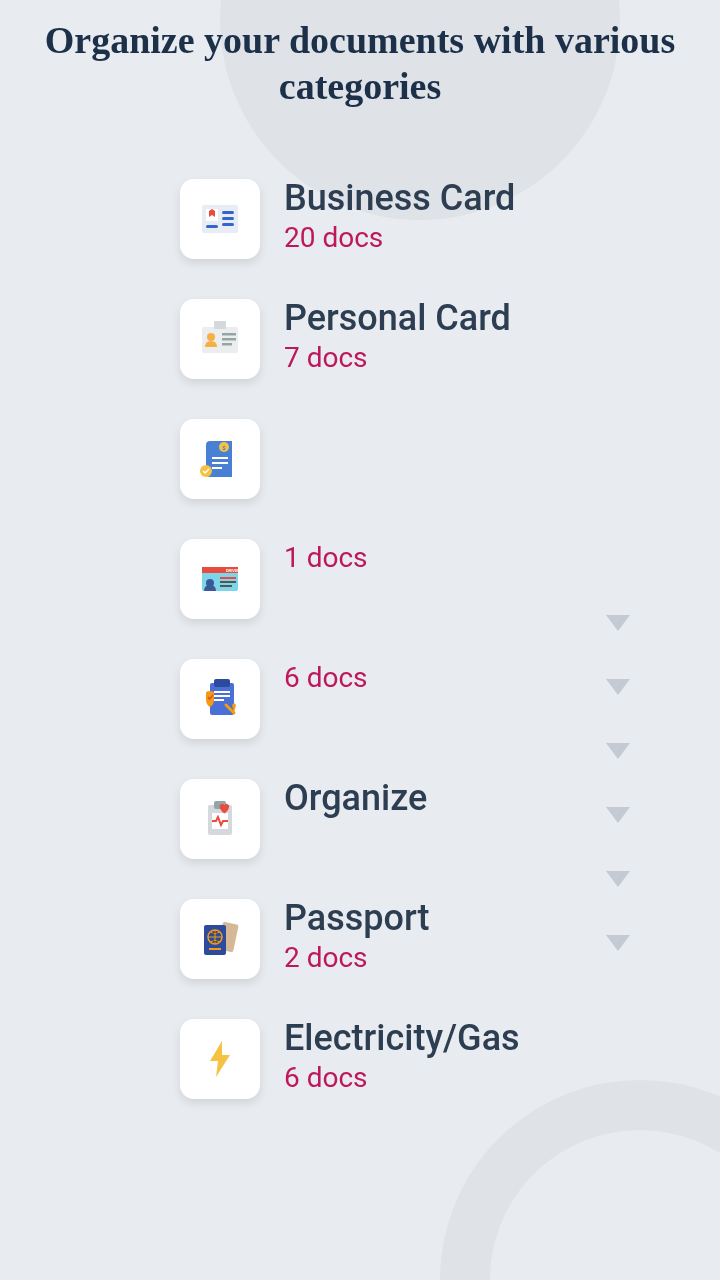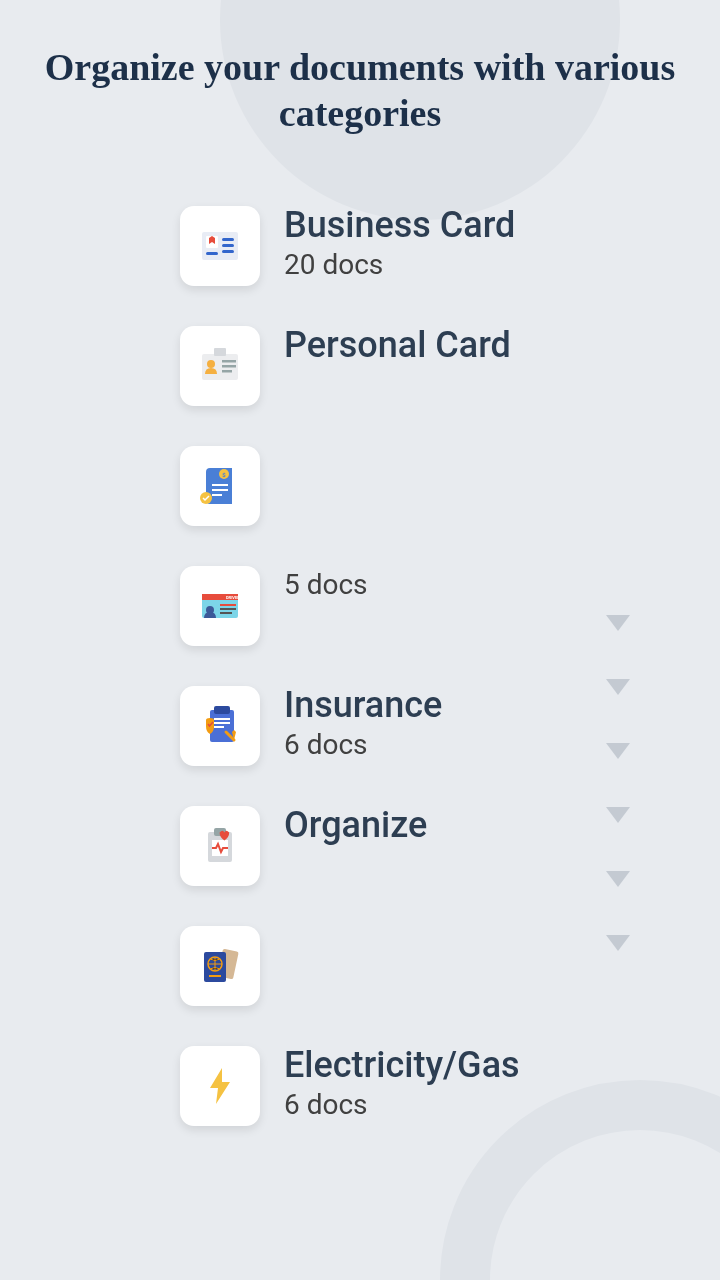--- a/index.html
+++ b/index.html
@@ -27,21 +27,21 @@
     right: -120px;
     width: 400px;
     height: 400px;
     border: 50px solid #dfe3e8;
     border-radius: 50%;
     z-index: 0;
   }
   .content {
     position: relative;
     z-index: 1;
-    padding: 45px 40px 0;
+    padding: 18px 40px 0;
   }
   .heading {
     font-size: 38px;
     font-weight: 700;
     color: #1d3049;
     text-align: center;
     line-height: 1.2;
     margin-bottom: 70px;
     font-family: Georgia, 'Times New Roman', serif;
   }
@@ -72,21 +72,21 @@
     flex-direction: column;
   }
   .category-title {
     font-size: 36px;
     font-weight: 500;
     color: #2d3e52;
     line-height: 1.1;
   }
   .category-count {
     font-size: 28px;
-    color: #404040;
+    color: #be185d;
     margin-top: 2px;
   }
   .chevrons {
     position: absolute;
     right: 90px;
     top: 615px;
     display: flex;
     flex-direction: column;
     gap: 48px;
     z-index: 2;
@@ -136,20 +136,21 @@
           <rect x="18" y="6" width="12" height="8" rx="1" fill="#d5d8dc"></rect>
           <circle cx="15" cy="22" r="4" fill="#f5b041"></circle>
           <path d="M9 32 Q9 26 15 26 Q21 26 21 32 Z" fill="#f5b041"></path>
           <rect x="26" y="18" width="14" height="2.5" fill="#95a5a6"></rect>
           <rect x="26" y="23" width="14" height="2.5" fill="#95a5a6"></rect>
           <rect x="26" y="28" width="10" height="2.5" fill="#95a5a6"></rect>
         </svg>
       </div>
       <div class="category-info">
         <div class="category-title">Personal Card</div>
+        <div class="category-count">7 docs</div>
       </div>
     </div>
 
     <div class="category-item">
       <div class="icon-box">
         <svg width="48" height="48" viewBox="0 0 48 48">
           <path d="M14 6 Q10 6 10 10 L10 38 Q10 42 14 42 L36 42 L36 6 Z" fill="#4a7fd6"></path>
           <circle cx="28" cy="12" r="5" fill="#f5c242"></circle>
           <text x="28" y="15" font-size="6" text-anchor="middle" fill="#4a7fd6" font-weight="bold">$</text>
           <rect x="16" y="22" width="16" height="2" fill="#fff"></rect>
@@ -168,40 +169,39 @@
           <rect x="6" y="12" width="36" height="6" fill="#e74c3c"></rect>
           <circle cx="14" cy="28" r="4" fill="#3b5998"></circle>
           <path d="M8 36 Q8 30 14 30 Q20 30 20 36 Z" fill="#3b5998"></path>
           <text x="30" y="17" font-size="4" fill="#fff" font-weight="bold">DRIVER</text>
           <rect x="24" y="22" width="16" height="2" fill="#e74c3c"></rect>
           <rect x="24" y="26" width="16" height="2" fill="#555"></rect>
           <rect x="24" y="30" width="12" height="2" fill="#555"></rect>
         </svg>
       </div>
       <div class="category-info">
-        <div class="category-count">5 docs</div>
+        <div class="category-count">1 docs</div>
       </div>
     </div>
 
     <div class="category-item">
       <div class="icon-box">
         <svg width="48" height="48" viewBox="0 0 48 48">
           <rect x="14" y="8" width="24" height="32" rx="2" fill="#4a6fd6"></rect>
           <rect x="18" y="4" width="16" height="8" rx="2" fill="#2c4a9e"></rect>
           <rect x="18" y="16" width="16" height="2" fill="#fff"></rect>
           <rect x="18" y="20" width="16" height="2" fill="#fff"></rect>
           <rect x="18" y="24" width="10" height="2" fill="#fff"></rect>
           <path d="M10 24 L10 18 Q10 16 14 16 Q18 16 18 18 L18 24 Q18 30 14 32 Q10 30 10 24 Z" fill="#f39c12"></path>
           <path d="M12 22 L13.5 24 L17 20" stroke="#e74c3c" stroke-width="1.5" fill="none"></path>
           <path d="M30 30 L38 38" stroke="#f39c12" stroke-width="3" stroke-linecap="round"></path>
           <path d="M36 30 L38 28 L40 30 L38 38 Z" fill="#f39c12"></path>
         </svg>
       </div>
       <div class="category-info">
-        <div class="category-title">Insurance</div>
         <div class="category-count">6 docs</div>
       </div>
     </div>
 
 
     <div class="category-item">
       <div class="icon-box">
         <svg width="48" height="48" viewBox="0 0 48 48">
           <rect x="12" y="10" width="24" height="30" rx="2" fill="#d5d8dc"></rect>
           <rect x="18" y="6" width="12" height="8" rx="2" fill="#95a5a6"></rect>
@@ -218,20 +218,24 @@
     <div class="category-item">
       <div class="icon-box">
         <svg width="48" height="48" viewBox="0 0 48 48">
           <rect x="24" y="8" width="16" height="28" rx="2" fill="#d5b895" transform="rotate(12 32 22)"></rect>
           <rect x="8" y="10" width="22" height="30" rx="2" fill="#2c4a9e"></rect>
           <circle cx="19" cy="22" r="7" fill="none" stroke="#f39c12" stroke-width="1.5"></circle>
           <path d="M12 22 L26 22 M19 15 L19 29 M14 17 Q19 20 24 17 M14 27 Q19 24 24 27" stroke="#f39c12" stroke-width="1"></path>
           <rect x="13" y="33" width="12" height="2" fill="#f39c12"></rect>
         </svg>
       </div>
+      <div class="category-info">
+        <div class="category-title">Passport</div>
+        <div class="category-count">2 docs</div>
+      </div>
     </div>
 
     <div class="category-item">
       <div class="icon-box">
         <svg width="48" height="48" viewBox="0 0 48 48">
           <path d="M26 6 L14 26 L22 26 L20 42 L34 20 L26 20 Z" fill="#f5c242"></path>
         </svg>
       </div>
       <div class="category-info">
         <div class="category-title">Electricity/Gas</div>

